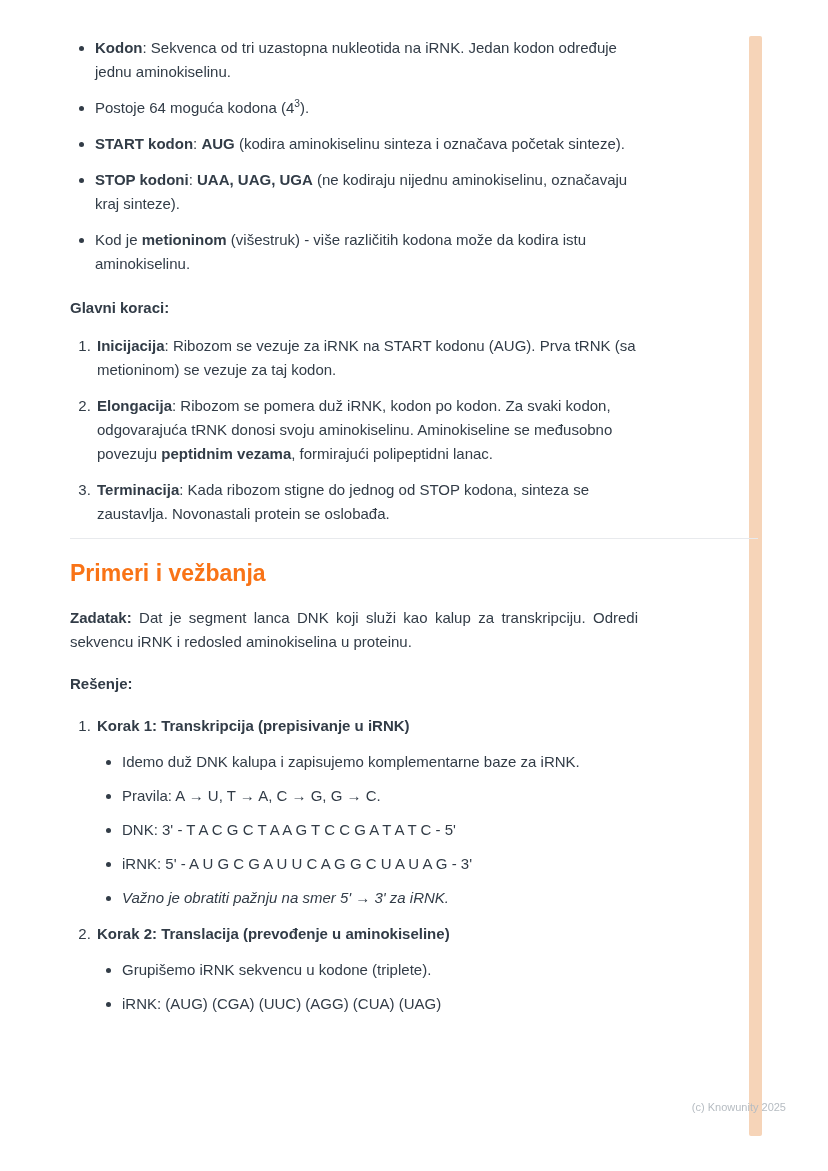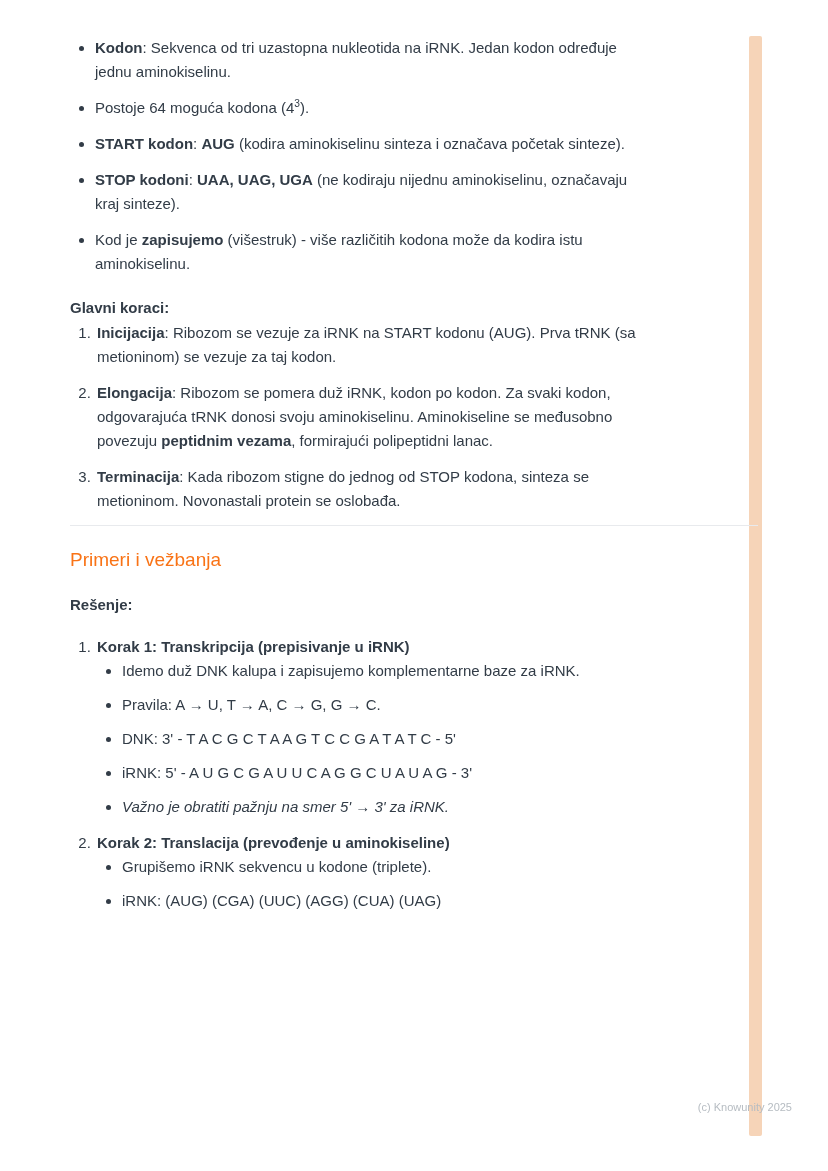--- a/index.html
+++ b/index.html
@@ -29,80 +29,81 @@
     width: 568px;
     font-size: 15px;
     line-height: 24px;
   }
   b { font-weight: 700; }
   i { font-style: italic; }
   sup { font-size: 0.68em; line-height: 0; }
   ul.bullets { list-style: disc; padding-left: 25px; }
   ul.bullets > li { margin-bottom: 12px; }
   .para-bold { font-weight: 700; margin-top: 20px; }
-  ol.steps { list-style: decimal; padding-left: 25px; margin-top: 1px; }
+  ol.steps { list-style: decimal; padding-left: 25px; margin-top: 14px; }
   ol.steps > li { margin-bottom: 12px; padding-left: 2px; }
   .divider {
     border: none;
     border-top: 1px solid #e8eaed;
     width: 688px;
     margin-top: 12px;
   }
   h2.section-title {
     color: #f97316;
-    font-size: 19px;
+    font-size: 23px;
     line-height: 28px;
-    font-weight: 400;
+    font-weight: 700;
     margin: 20px 0 19px 0;
   }
   p.body-para { margin-bottom: 18px; }
   p.justify { text-align: justify; }
   ol.koraci { list-style: decimal; padding-left: 25px; margin-top: 6px; }
   ol.koraci > li { margin-bottom: 12px; padding-left: 2px; }
-  ul.sub { list-style: disc; padding-left: 25px; }
+  ul.sub { list-style: disc; padding-left: 25px; margin-top: 12px; }
   ul.sub > li { margin-bottom: 10px; }
   .footer {
     position: absolute;
     top: 1100px;
-    right: 36px;
+    right: 42px;
     font-size: 11px;
     line-height: 14px;
     color: #b6bcc2;
     z-index: 2;
   }
 </style>
 </head>
 <body>
 
 <div class="page">
 
   <div class="stripe"></div>
 
   <main class="content">
 
     <ul class="bullets">
       <li><span><b>Kodon</b><span>: Sekvenca od tri uzastopna nukleotida na iRNK. Jedan kodon određuje jednu aminokiselinu.</span></span></li>
       <li><span><span>Postoje 64 moguća kodona (4</span><sup>3</sup><span>).</span></span></li>
       <li><span><b>START kodon</b><span>: </span><b>AUG</b><span> (kodira aminokiselinu sinteza i označava početak sinteze).</span></span></li>
       <li><span><b>STOP kodoni</b><span>: </span><b>UAA, UAG, UGA</b><span> (ne kodiraju nijednu aminokiselinu, označavaju kraj sinteze).</span></span></li>
-      <li><span><span>Kod je </span><b>zapisujemo</b><span> (višestruk) - više različitih kodona može da kodira istu aminokiselinu.</span></span></li>
+      <li><span><span>Kod je </span><b>metioninom</b><span> (višestruk) - više različitih kodona može da kodira istu aminokiselinu.</span></span></li>
     </ul>
 
     <p class="para-bold"><b>Glavni koraci:</b></p>
 
     <ol class="steps">
       <li><span><b>Inicijacija</b><span>: Ribozom se vezuje za iRNK na START kodonu (AUG). Prva tRNK (sa metioninom) se vezuje za taj kodon.</span></span></li>
       <li><span><b>Elongacija</b><span>: Ribozom se pomera duž iRNK, kodon po kodon. Za svaki kodon, odgovarajuća tRNK donosi svoju aminokiselinu. Aminokiseline se međusobno povezuju </span><b>peptidnim vezama</b><span>, formirajući polipeptidni lanac.</span></span></li>
-      <li><span><b>Terminacija</b><span>: Kada ribozom stigne do jednog od STOP kodona, sinteza se metioninom. Novonastali protein se oslobađa.</span></span></li>
+      <li><span><b>Terminacija</b><span>: Kada ribozom stigne do jednog od STOP kodona, sinteza se zaustavlja. Novonastali protein se oslobađa.</span></span></li>
     </ol>
 
     <hr class="divider">
 
     <h2 class="section-title">Primeri i vežbanja</h2>
 
+    <p class="body-para justify"><b>Zadatak:</b><span> Dat je segment lanca DNK koji služi kao kalup za transkripciju. Odredi sekvencu iRNK i redosled aminokiselina u proteinu.</span></p>
 
 
     <p class="body-para"><b>Rešenje:</b></p>
 
     <ol class="koraci">
       <li>
         <span><b>Korak 1: Transkripcija (prepisivanje u iRNK)</b></span>
         <ul class="sub">
           <li><span><span>Idemo duž DNK kalupa i zapisujemo komplementarne baze za iRNK.</span></span></li>
           <li><span><span>Pravila: A → U, T → A, C → G, G → C.</span></span></li>

